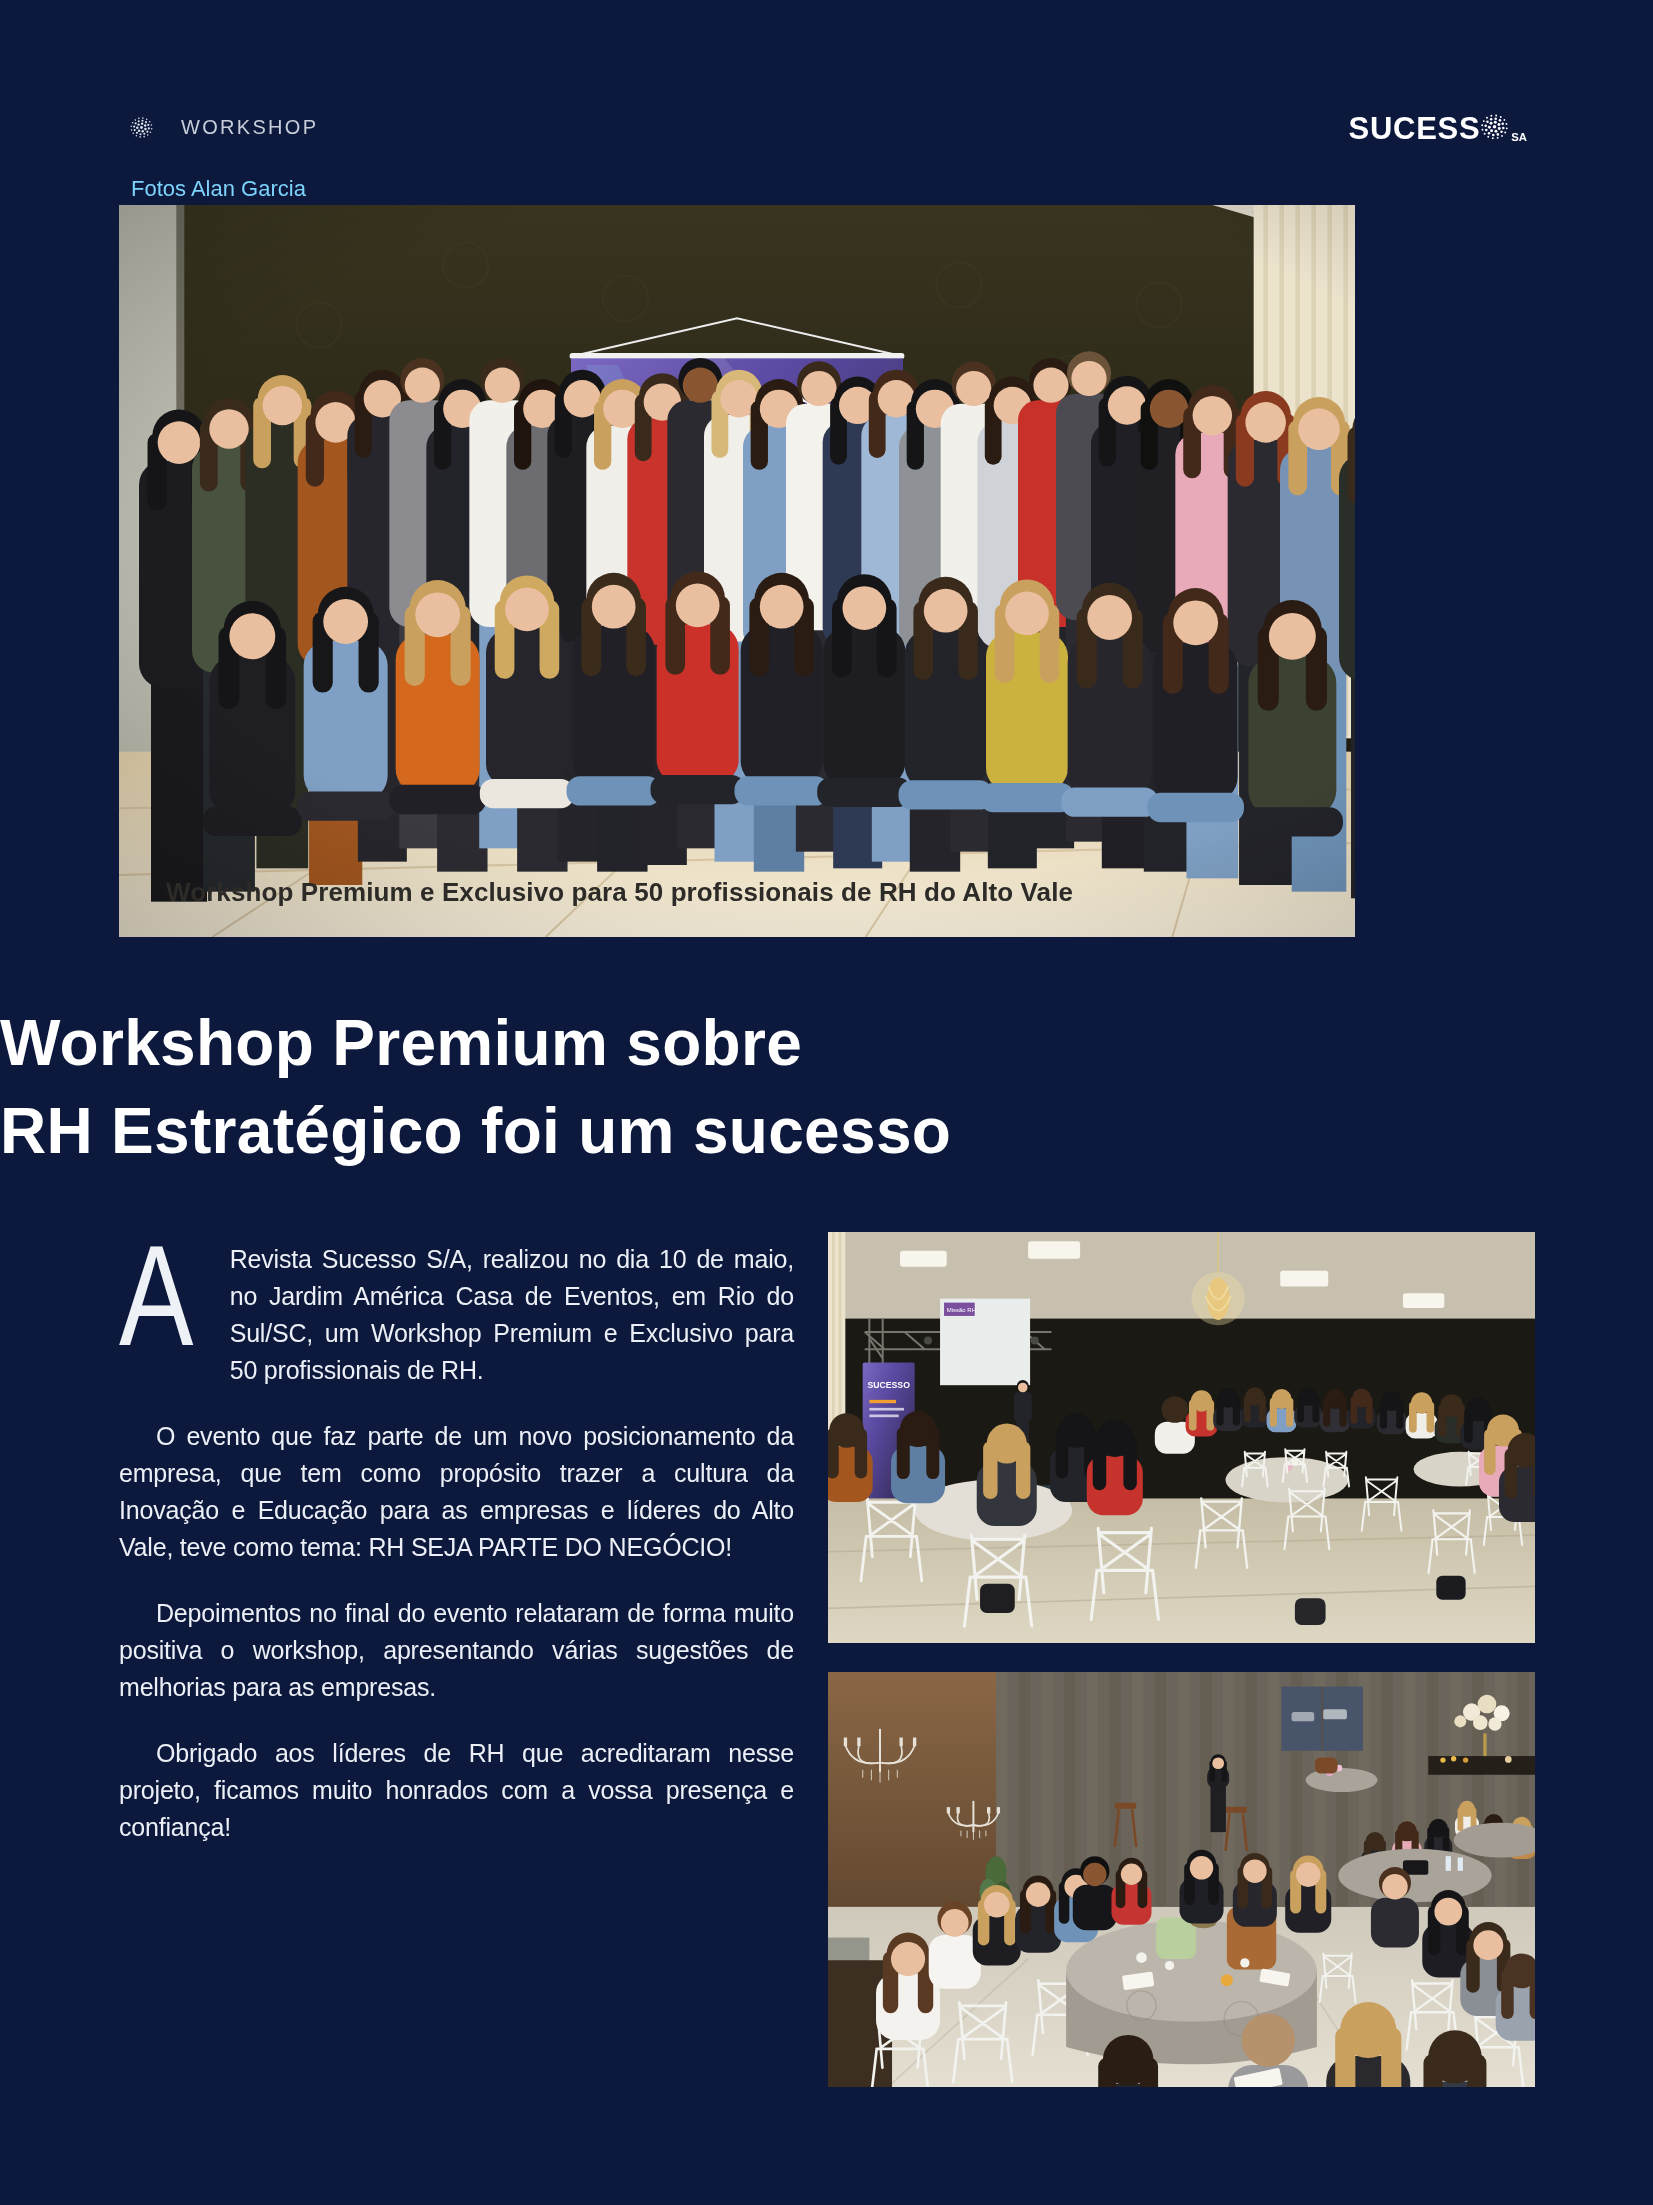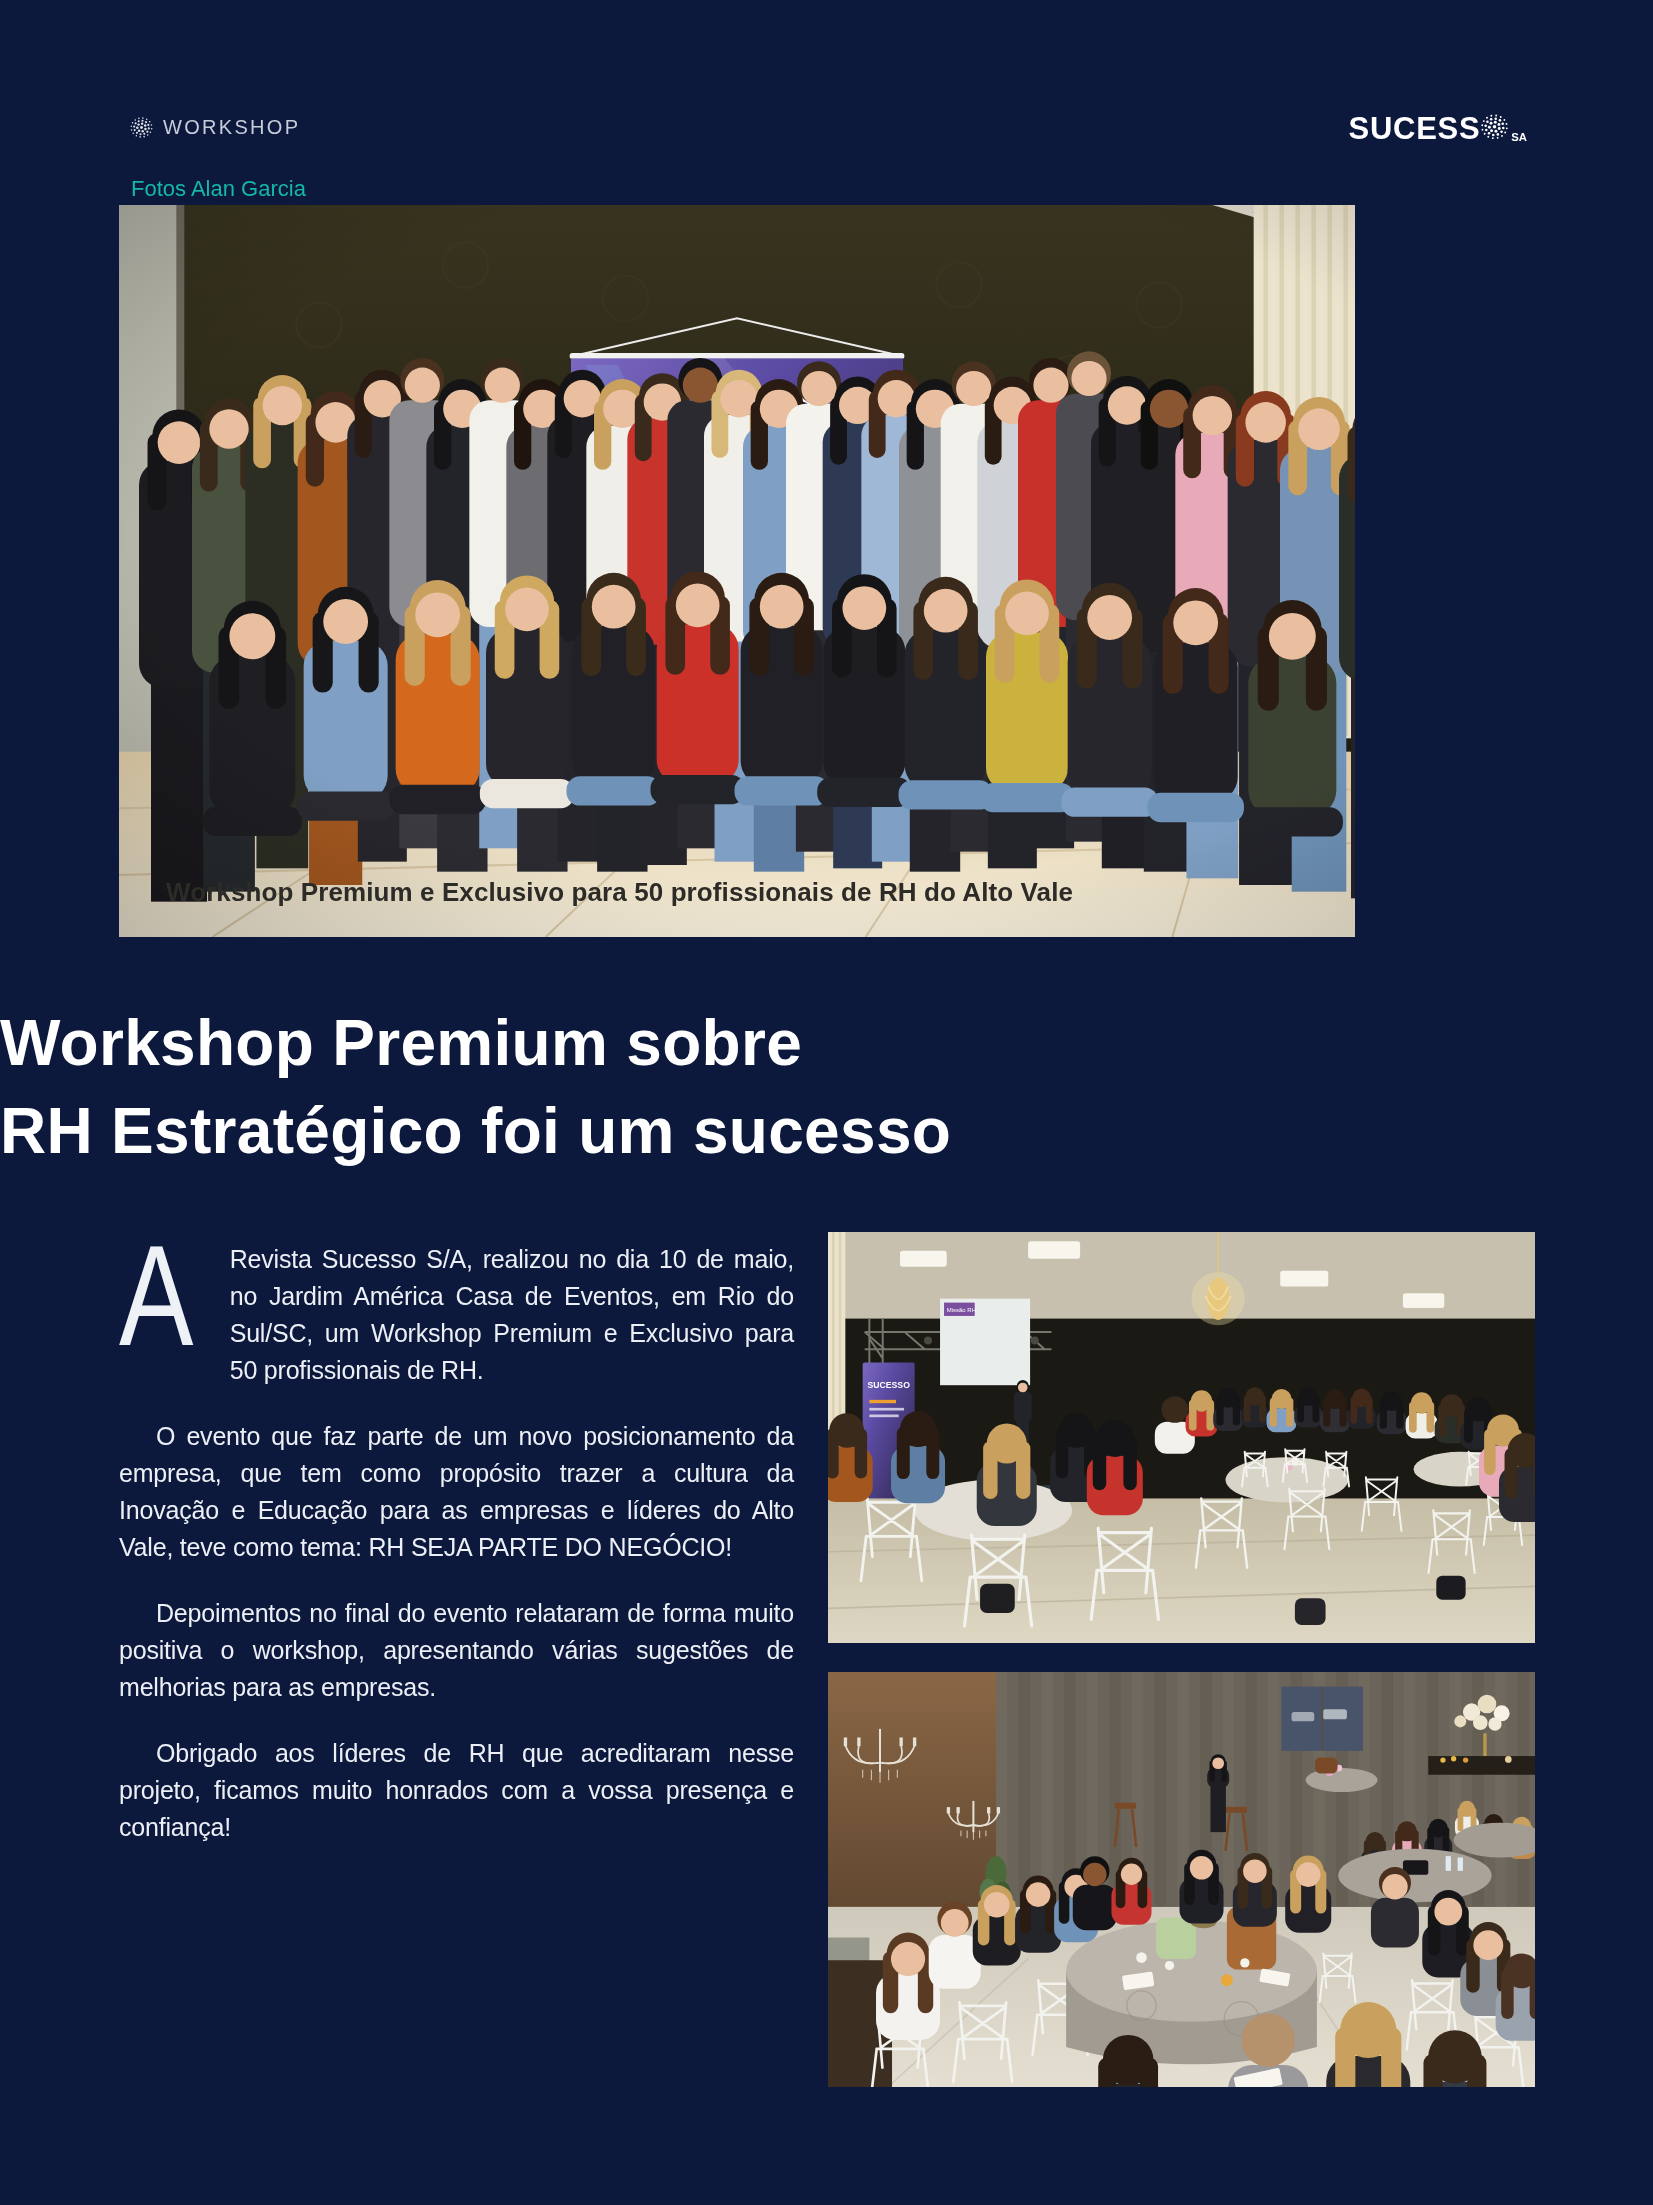--- a/index.html
+++ b/index.html
@@ -1,24 +1,24 @@
 <!DOCTYPE html>
 <html lang="pt" style="font-size:10.7px"><head>
 <meta charset="utf-8">
 <style>
   html,body{margin:0;padding:0;background:#0c193c;}
   .page{position:relative;width:1654px;height:2205px;background:#0c193c;overflow:hidden;
         font-family:"Liberation Sans",sans-serif;}
   
-  .brand-left{position:absolute;left:129px;top:115px;display:flex;align-items:center;gap:9px;}
+  .brand-left{position:absolute;left:129px;top:115px;display:flex;align-items:center;gap:27px;}
   .brand-left .lbl{font-size:20px;letter-spacing:2.3px;color:#c7cdd9;font-weight:400;}
   .brand-right{position:absolute;right:127px;top:112px;display:flex;align-items:flex-end;}
   .brand-right .word{font-size:31px;font-weight:bold;color:#ffffff;letter-spacing:0.7px;line-height:1;}
   .brand-right .sa{font-size:11.3px;font-weight:bold;color:#ffffff;margin-left:1.3px;margin-bottom:0.7px;}
-  .credit{position:absolute;left:131px;top:176px;font-size:22px;color:#14b8a6;}
+  .credit{position:absolute;left:131px;top:176px;font-size:22px;color:#7dd3fc;}
   
   .photo{position:absolute;overflow:hidden;background:#1c1a12;}
   .photo svg{display:block;}
   .photo-main{left:119px;top:205px;width:1236px;height:732px;}
   .photo-2{left:828px;top:1232px;width:707px;height:411px;text-align:right;}
   .photo-3{left:828px;top:1672px;width:707px;height:415px;}
   .caption{position:absolute;left:47px;bottom:29px;font-size:26px;font-weight:bold;color:#2d2b27;letter-spacing:0.1px;}
   
   .headline{position:absolute;left:0;width:100%;top:999px;text-align:left;color:#ffffff;
             font-weight:bold;font-size:64px;line-height:88px;letter-spacing:0.3px;}

